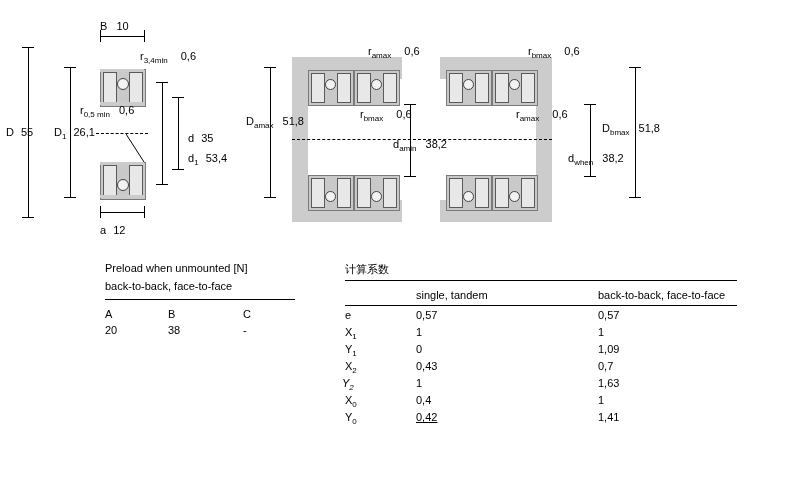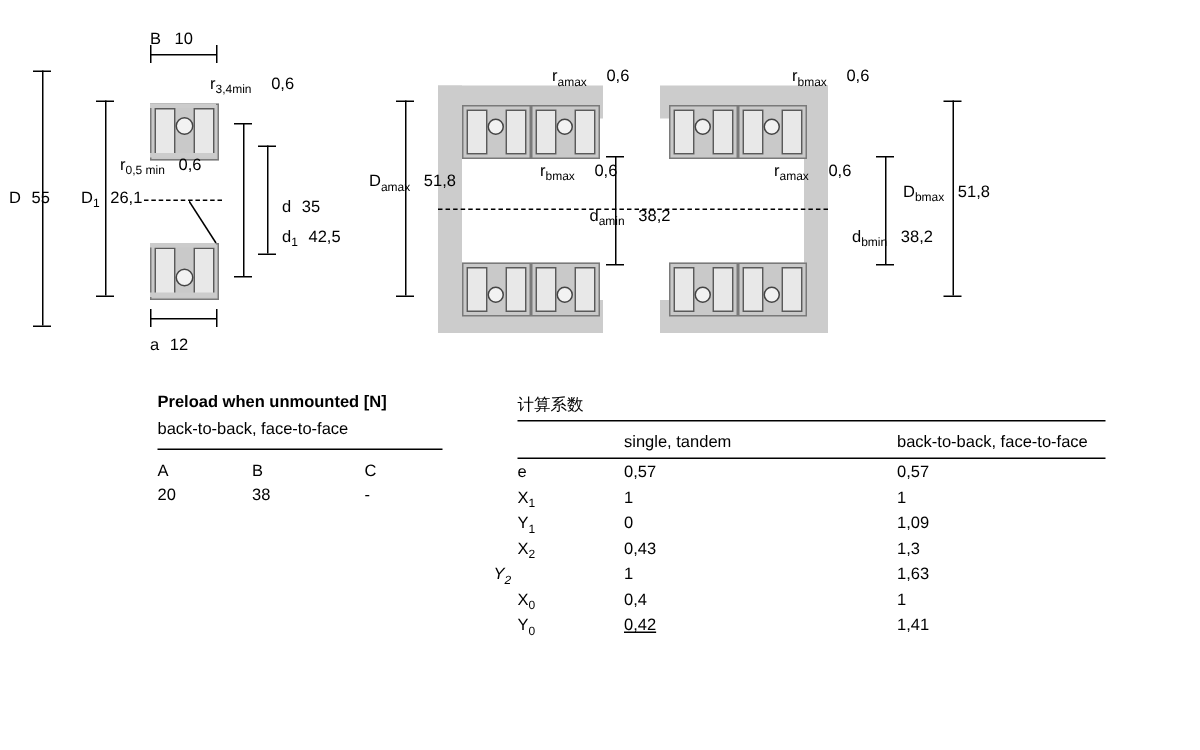--- a/index.html
+++ b/index.html
@@ -80,21 +80,21 @@
           <line x1="0" y1="0" x2="18" y2="28" stroke="#000" stroke-width="1"></line>
         </svg>
     </div>
 
     <div class="lbl" style="left:100px;top:8px;">B <span style="margin-left:6px">10</span></div>
     <div class="lbl" style="left:140px;top:38px;">r<span class="sub">3,4min</span> <span style="margin-left:10px">0,6</span></div>
     <div class="lbl" style="left:6px;top:114px;">D <span style="margin-left:4px">55</span></div>
     <div class="lbl" style="left:80px;top:92px;">r<span class="sub">0,5 min</span> <span style="margin-left:6px">0,6</span></div>
     <div class="lbl" style="left:54px;top:114px;">D<span class="sub">1</span> <span style="margin-left:4px">26,1</span></div>
     <div class="lbl" style="left:188px;top:120px;">d <span style="margin-left:4px">35</span></div>
-    <div class="lbl" style="left:188px;top:140px;">d<span class="sub">1</span> <span style="margin-left:4px">42,5</span></div>
+    <div class="lbl" style="left:188px;top:140px;">d<span class="sub">1</span> <span style="margin-left:4px">53,4</span></div>
     <div class="lbl" style="left:100px;top:212px;">a <span style="margin-left:4px">12</span></div>
   </div>
 
   <div>
 
     <div class="hatchband" style="left:292px;top:45px;width:110px;height:22px;"></div>
     <div class="hatchband" style="left:440px;top:45px;width:112px;height:22px;"></div>
 
     <div class="hatchband" style="left:292px;top:188px;width:110px;height:22px;"></div>
     <div class="hatchband" style="left:440px;top:188px;width:112px;height:22px;"></div>
@@ -160,25 +160,25 @@
 
     <div class="dash-h" style="left:292px;top:127px;width:260px;"></div>
 
     <div class="lbl" style="left:368px;top:33px;">r<span class="sub">amax</span> <span style="margin-left:10px">0,6</span></div>
     <div class="lbl" style="left:528px;top:33px;">r<span class="sub">bmax</span> <span style="margin-left:10px">0,6</span></div>
     <div class="lbl" style="left:246px;top:103px;">D<span class="sub">amax</span> <span style="margin-left:6px">51,8</span></div>
     <div class="lbl" style="left:360px;top:96px;">r<span class="sub">bmax</span> <span style="margin-left:10px">0,6</span></div>
     <div class="lbl" style="left:516px;top:96px;">r<span class="sub">amax</span> <span style="margin-left:10px">0,6</span></div>
     <div class="lbl" style="left:602px;top:110px;">D<span class="sub">bmax</span> <span style="margin-left:6px">51,8</span></div>
     <div class="lbl" style="left:393px;top:126px;">d<span class="sub">amin</span> <span style="margin-left:6px">38,2</span></div>
-    <div class="lbl" style="left:568px;top:140px;">d<span class="sub">bmin</span> <span style="margin-left:6px">38,2</span></div>
+    <div class="lbl" style="left:568px;top:140px;">d<span class="sub">when</span> <span style="margin-left:6px">38,2</span></div>
   </div>
 
   <div class="tbl" style="left:0;top:0;">
-    <div class="lbl" style="left:105px;top:250px;font-weight:bold;">Preload when unmounted [N]</div>
+    <div class="lbl" style="left:105px;top:250px;font-weight:normal;">Preload when unmounted [N]</div>
     <div class="lbl" style="left:105px;top:268px;">back-to-back, face-to-face</div>
     <div class="rowline" style="left:105px;top:287px;width:190px;"></div>
     <div class="lbl" style="left:105px;top:296px;">A</div>
     <div class="lbl" style="left:168px;top:296px;">B</div>
     <div class="lbl" style="left:243px;top:296px;">C</div>
     <div class="lbl" style="left:105px;top:312px;">20</div>
     <div class="lbl" style="left:168px;top:312px;">38</div>
     <div class="lbl" style="left:243px;top:312px;">-</div>
   </div>
 
@@ -196,23 +196,23 @@
     <div class="lbl" style="left:345px;top:314px;"><span>X</span><span class="sub">1</span></div>
     <div class="lbl" style="left:416px;top:314px;">1</div>
     <div class="lbl" style="left:598px;top:314px;">1</div>
 
     <div class="lbl" style="left:345px;top:331px;"><span>Y</span><span class="sub">1</span></div>
     <div class="lbl" style="left:416px;top:331px;">0</div>
     <div class="lbl" style="left:598px;top:331px;">1,09</div>
 
     <div class="lbl" style="left:345px;top:348px;"><span>X</span><span class="sub">2</span></div>
     <div class="lbl" style="left:416px;top:348px;">0,43</div>
-    <div class="lbl" style="left:598px;top:348px;">1,3</div>
-
-    <div class="lbl" style="left:329px;top:365px;font-style:italic;"><span>Y</span><span class="sub">2</span></div>
+    <div class="lbl" style="left:598px;top:348px;">0,7</div>
+
+    <div class="lbl" style="left:342px;top:365px;font-style:italic;"><span>Y</span><span class="sub">2</span></div>
     <div class="lbl" style="left:416px;top:365px;">1</div>
     <div class="lbl" style="left:598px;top:365px;">1,63</div>
 
     <div class="lbl" style="left:345px;top:382px;"><span>X</span><span class="sub">0</span></div>
     <div class="lbl" style="left:416px;top:382px;">0,4</div>
     <div class="lbl" style="left:598px;top:382px;">1</div>
 
     <div class="lbl" style="left:345px;top:399px;"><span>Y</span><span class="sub">0</span></div>
     <div class="lbl" style="left:416px;top:399px;text-decoration:underline;">0,42</div>
     <div class="lbl" style="left:598px;top:399px;">1,41</div>

